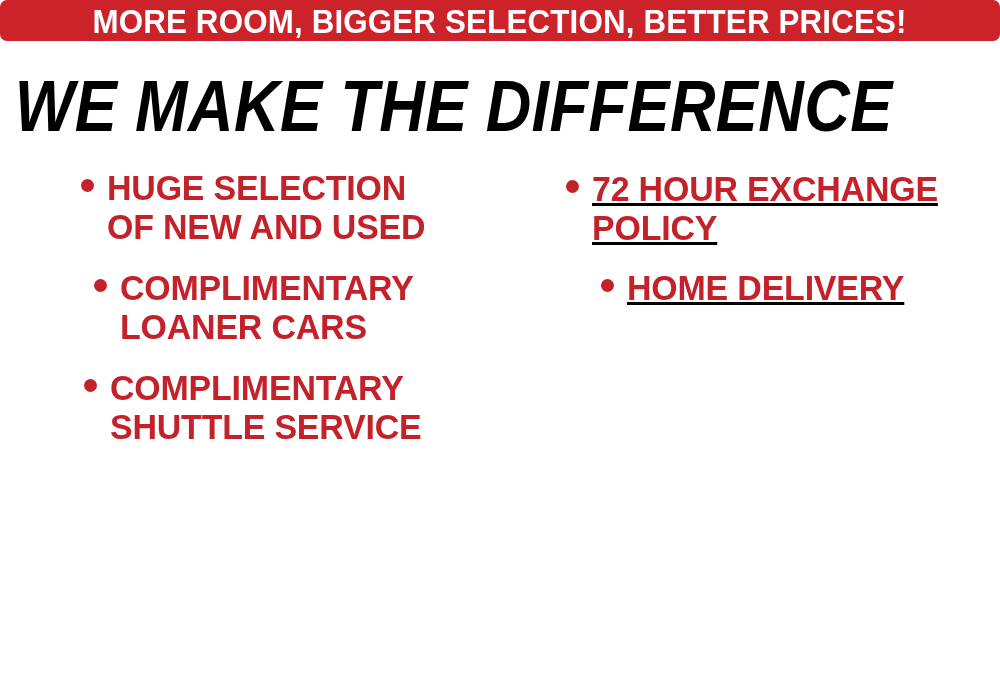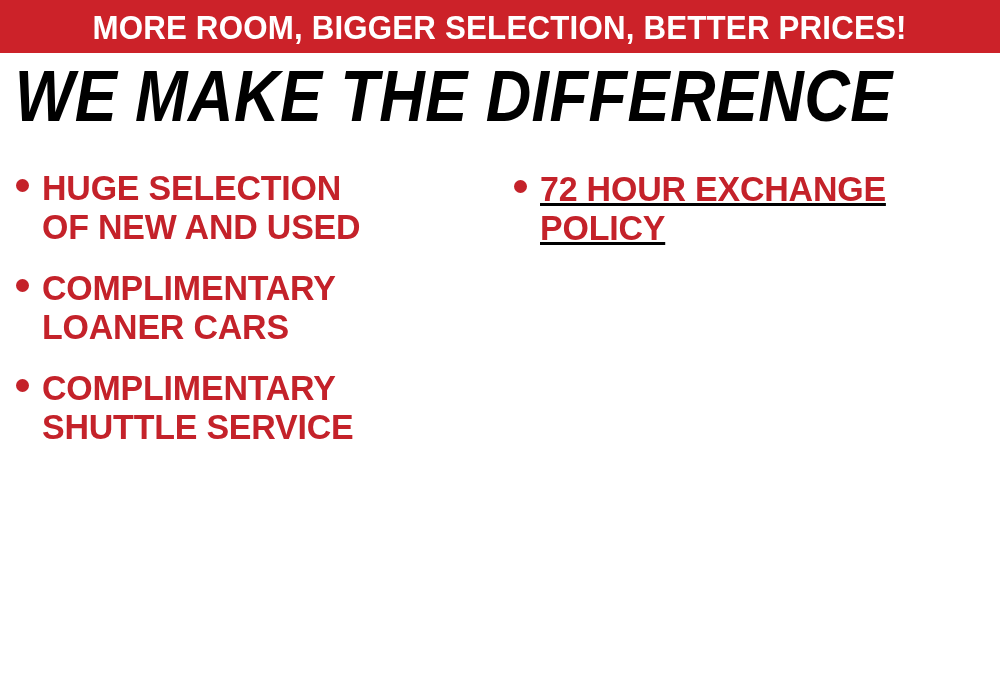--- a/index.html
+++ b/index.html
@@ -16,25 +16,26 @@
     overflow: hidden;
     font-family: "Liberation Sans", sans-serif;
   }
 
   
   #top-banner {
     position: absolute;
     left: 0;
     top: 0;
     width: 1000px;
-    height: 53px;
+    height: 41px;
     background: #cc2229;
     display: flex;
     align-items: center;
     justify-content: center;
+    border-radius: 7px;
   }
 
   #top-banner-text {
     color: #ffffff;
     font-family: "Liberation Sans Narrow", "Liberation Sans", sans-serif;
     font-weight: bold;
     font-size: 34px;
     line-height: 34px;
     letter-spacing: 0.2px;
     transform: scaleX(0.92);
@@ -43,21 +44,21 @@
   }
 
   
   #headline {
     position: absolute;
     left: 0;
     top: 61px;
     width: 908px;
     height: 80px;
     display: flex;
-    align-items: flex-start;
+    align-items: flex-end;
     justify-content: center;
   }
 
   #headline-text {
     color: #000000;
     font-family: "Liberation Sans Narrow", "Liberation Sans", sans-serif;
     font-weight: bold;
     font-style: italic;
     font-size: 70px;
     line-height: 70px;
@@ -93,20 +94,21 @@
     width: 500px;
     padding-left: 14px;
     padding-top: 9px;
   }
 
   .bullet-item {
     position: relative;
     display: flex;
     align-items: flex-start;
     margin-bottom: 22px;
+    justify-content: center;
   }
 
   .bullet-dot {
     flex: 0 0 auto;
     width: 13px;
     height: 13px;
     border-radius: 50%;
     background: #c4222a;
     margin-top: 11px;
     margin-right: 13px;
@@ -167,20 +169,24 @@
     </div>
 
     <div class="column" id="column-right">
 
       <div class="bullet-item">
         <span class="bullet-dot" style="background: rgb(196, 34, 42);"></span>
         <span class="bullet-label" style="color: rgb(196, 34, 42);">72 HOUR EXCHANGE
 POLICY</span>
       </div>
 
+      <div class="bullet-item">
+        <span class="bullet-dot" style="background: rgb(196, 34, 42);"></span>
+        <span class="bullet-label" style="color: rgb(196, 34, 42);">HOME DELIVERY</span>
+      </div>
 
 
 
 
 
     </div>
 
   </div>
 
 </div>

